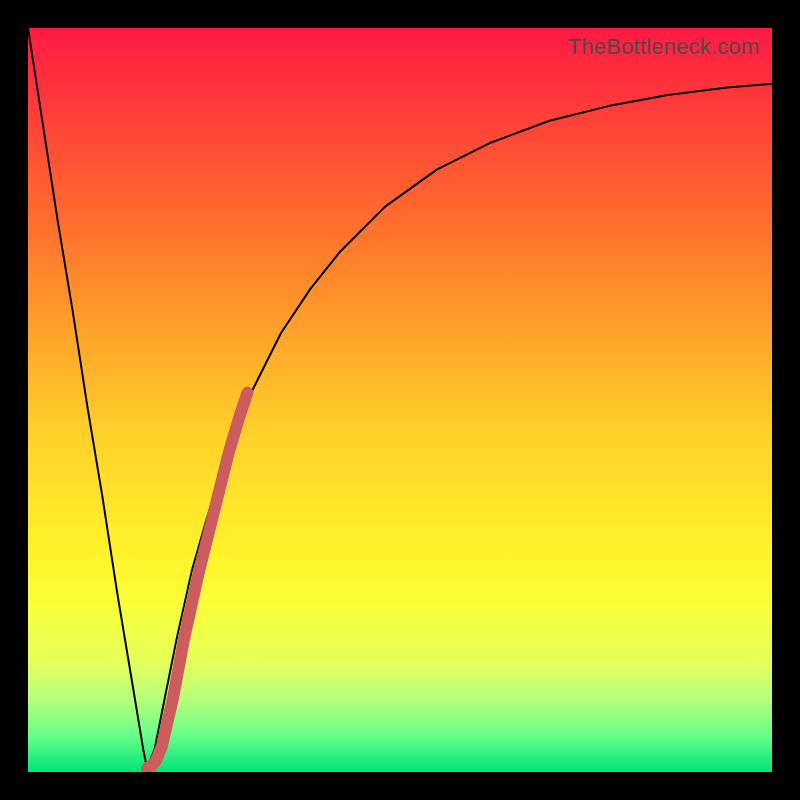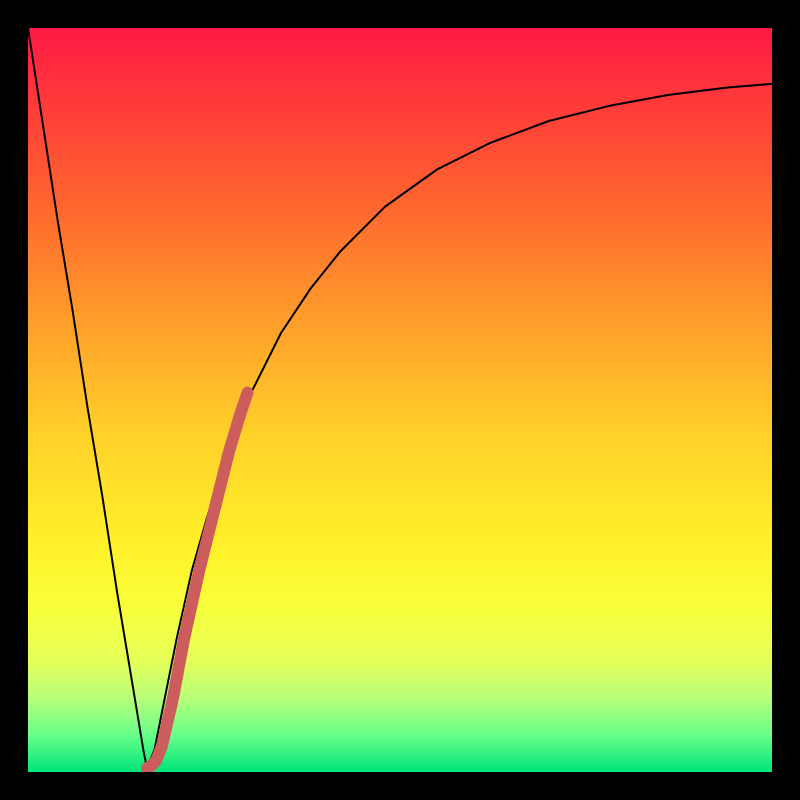--- a/index.html
+++ b/index.html
@@ -51,18 +51,19 @@
     position: absolute;
     left: 0;
     top: 0;
   }
 </style>
 </head>
 <body>
 
 <div class="frame">
   <div class="plot">
+    <span class="watermark">TheBottleneck.com</span>
     <svg id="chart-svg" width="744" height="744" viewBox="0 0 744 744" aria-hidden="true">
       <path id="curve-path" fill="none" stroke-linejoin="round" stroke-linecap="round" d="M0.0 0.0 L14.9 96.7 L29.8 193.4 L44.6 282.7 L59.5 379.4 L74.4 468.7 L89.3 565.4 L104.2 654.7 L115.3 721.7 L119.0 740.3 L126.5 721.7 L133.9 684.5 L148.8 610.1 L163.7 543.1 L178.6 491.0 L193.4 446.4 L208.3 401.8 L223.2 364.6 L253.0 305.0 L282.7 260.4 L312.5 223.2 L357.1 178.6 L409.2 141.4 L461.3 115.3 L520.8 93.0 L580.3 78.1 L639.8 67.0 L699.4 59.5 L744.0 55.8" stroke="#000000" stroke-width="2"></path>
       <path id="highlight-path" fill="none" stroke-linejoin="round" stroke-linecap="round" d="M119.0 740.3 L122.8 738.0 L128.0 732.8 L133.9 718.0 L145.1 669.6 L156.2 610.1 L171.1 543.1 L186.0 483.6 L200.9 424.1 L212.0 386.9 L219.5 364.6" stroke="#cd5c5c" stroke-width="12"></path>
     </svg>
   </div>
 </div>
 
 </body></html>

